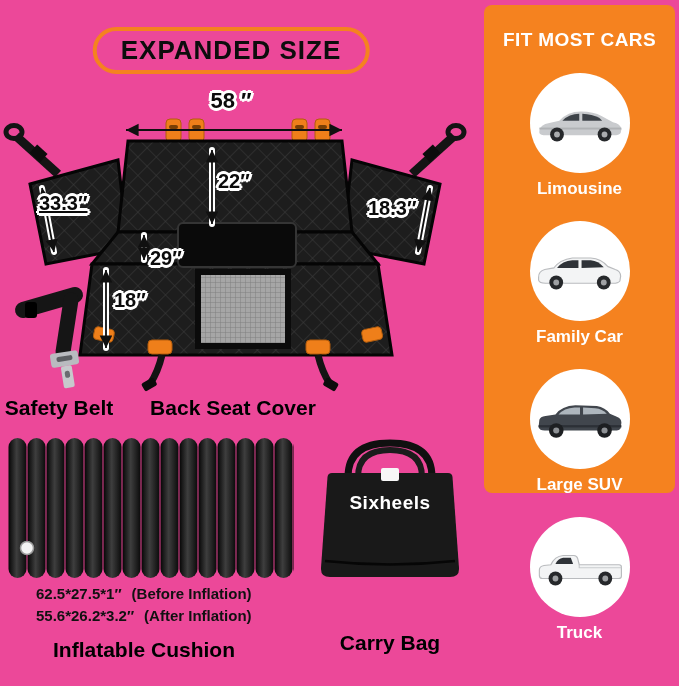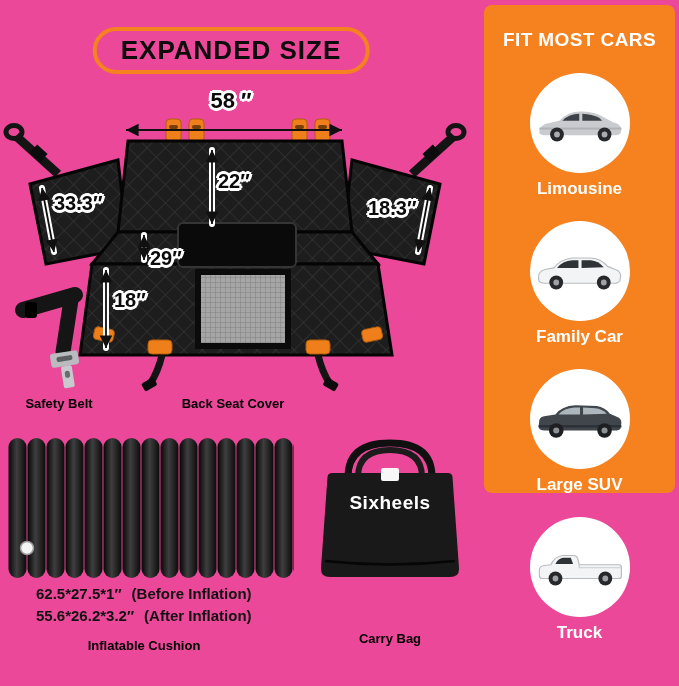--- a/index.html
+++ b/index.html
@@ -21,21 +21,21 @@
   }
 
   
   .dim {
     position:absolute; font-weight:700; font-size:20px; color:#0b0b0b; white-space:nowrap;
     text-shadow:-2px -2px 0 #fff, 2px -2px 0 #fff, -2px 2px 0 #fff, 2px 2px 0 #fff,
                  0 -3px 0 #fff, 0 3px 0 #fff, -3px 0 0 #fff, 3px 0 0 #fff;
   }
 
   .figure-label {
-    position:absolute; font-weight:700; font-size:13px; color:#000;
+    position:absolute; font-weight:700; font-size:21px; color:#000;
     text-align:center; white-space:nowrap;
   }
   .spec-line { position:absolute; font-size:15px; font-weight:700; color:#111; white-space:nowrap; }
   .spec-note { margin-left:10px; }
   .brand-text {
     position:absolute; color:#fff; font-weight:700; font-size:19px;
     text-align:center; letter-spacing:.5px;
   }
 
   
@@ -140,21 +140,21 @@
         <path d="M144 143 L144 168" marker-start="url(#arr)" marker-end="url(#arr)"></path>
         <path d="M106 178 L106 256" marker-start="url(#arr)" marker-end="url(#arr)"></path>
         <path d="M42 96 L54 160" marker-start="url(#arr)" marker-end="url(#arr)"></path>
         <path d="M430 96 L418 160" marker-start="url(#arr)" marker-end="url(#arr)"></path>
       </g>
     </svg>
   </div>
 
   <div class="dim" style="left:231px; top:88px; transform:translateX(-50%); font-size:22px;">58 ″</div>
   <div class="dim" style="left:218px; top:170px;">22″</div>
-  <div class="dim" style="left:54px; top:192px;">33.3″</div>
+  <div class="dim" style="left:39px; top:192px;text-decoration:underline;">33.3″</div>
   <div class="dim" style="left:368px; top:197px;">18.3″</div>
   <div class="dim" style="left:150px; top:235px;margin-top:12px;">29″</div>
   <div class="dim" style="left:114px; top:289px;">18″</div>
 
   <div class="abs" style="left:13px; top:278px; width:90px; height:118px;">
     <svg width="90" height="118" viewBox="0 0 90 118">
       <path d="M10 32 L62 17" stroke="#151515" stroke-width="16" stroke-linecap="round" fill="none"></path>
       <path d="M58 22 L50 74" stroke="#151515" stroke-width="15" stroke-linecap="round" fill="none"></path>
       <rect x="12" y="24" width="12" height="16" rx="3" fill="#000"></rect>
       <g transform="rotate(-9 52 84)">

